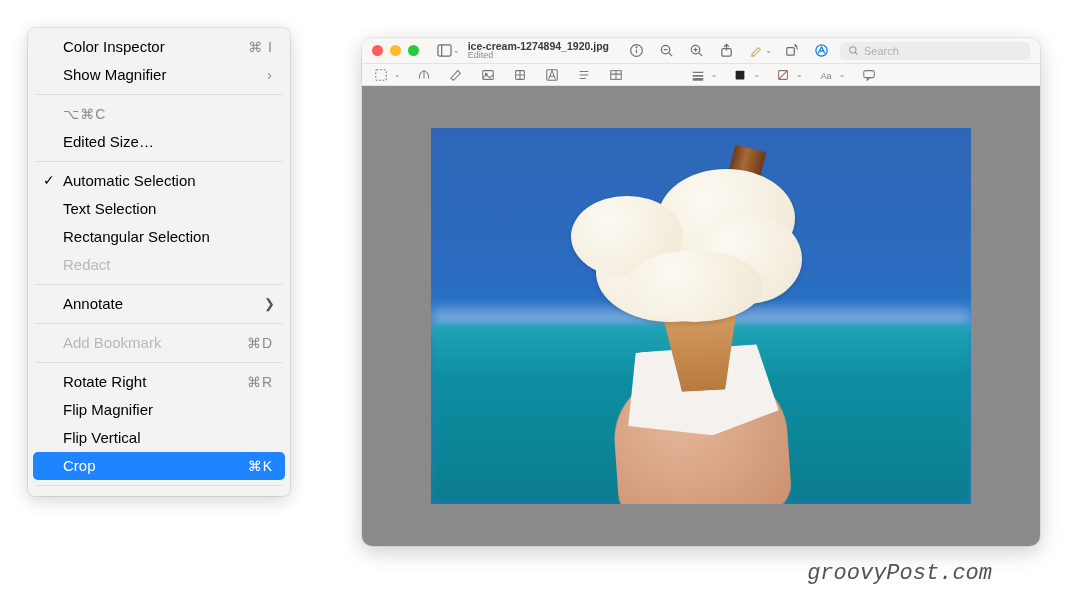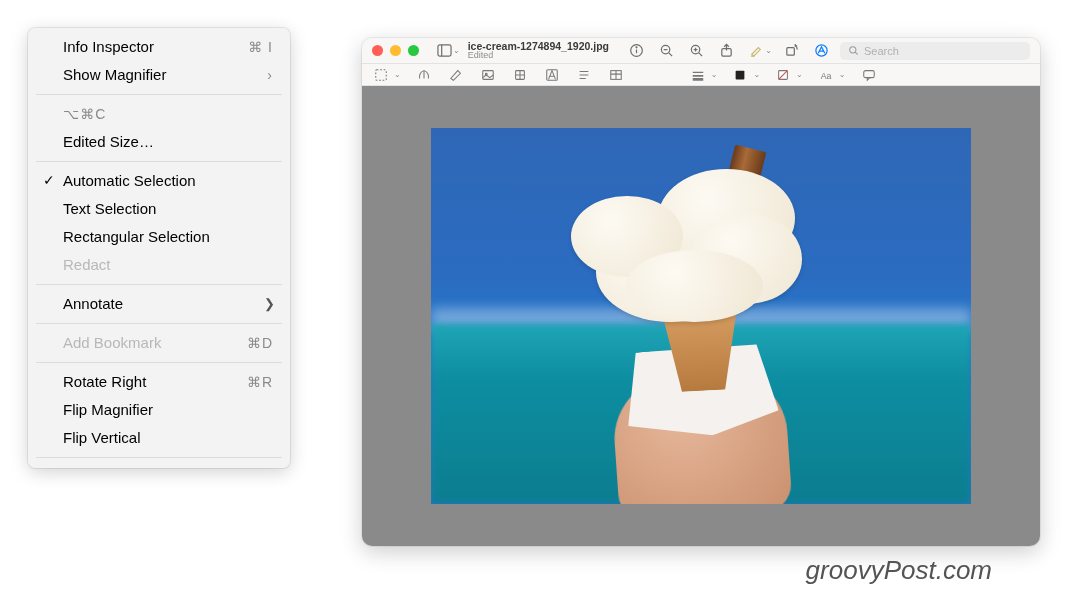--- a/index.html
+++ b/index.html
@@ -207,33 +207,33 @@
     width: 6%; height: 26%;
     background: linear-gradient(90deg, #6a3a1a, #a86a38 40%, #6a3a1a);
     transform: rotate(14deg);
     border-radius: 2px;
   }
 
   .watermark {
     position: absolute;
     right: 88px;
     bottom: 26px;
-    font-family: Liberation Sans, sans-serif;
+    font-family: Liberation Mono, monospace;
     font-style: italic;
-    font-size: 26px;
+    font-size: 22px;
     color: #545454;
   }
 </style>
 </head>
 <body>
 
 <div class="menu">
 
   <div class="menu-item">
-    <span class="label">Info Inspector</span>
+    <span class="label">Color Inspector</span>
     <span class="shortcut">⌘ I</span>
   </div>
   <div class="menu-item">
     <span class="label">Show Magnifier</span>
     <span class="shortcut">›</span>
   </div>
   <div class="menu-sep"></div>
 
   <div class="menu-item">
     <span class="shortcut">⌥⌘C</span>
@@ -272,20 +272,24 @@
 
   <div class="menu-item">
     <span class="label">Rotate Right</span>
     <span class="shortcut">⌘R</span>
   </div>
   <div class="menu-item">
     <span class="label">Flip Magnifier</span>
   </div>
   <div class="menu-item">
     <span class="label">Flip Vertical</span>
+  </div>
+  <div class="menu-item highlight">
+    <span class="label">Crop</span>
+    <span class="shortcut">⌘K</span>
   </div>
   <div class="menu-sep"></div>
 
 </div>
 
 <div class="window">
 
   <div class="titlebar">
     <div class="traffic">
       <div class="dot r"></div>

